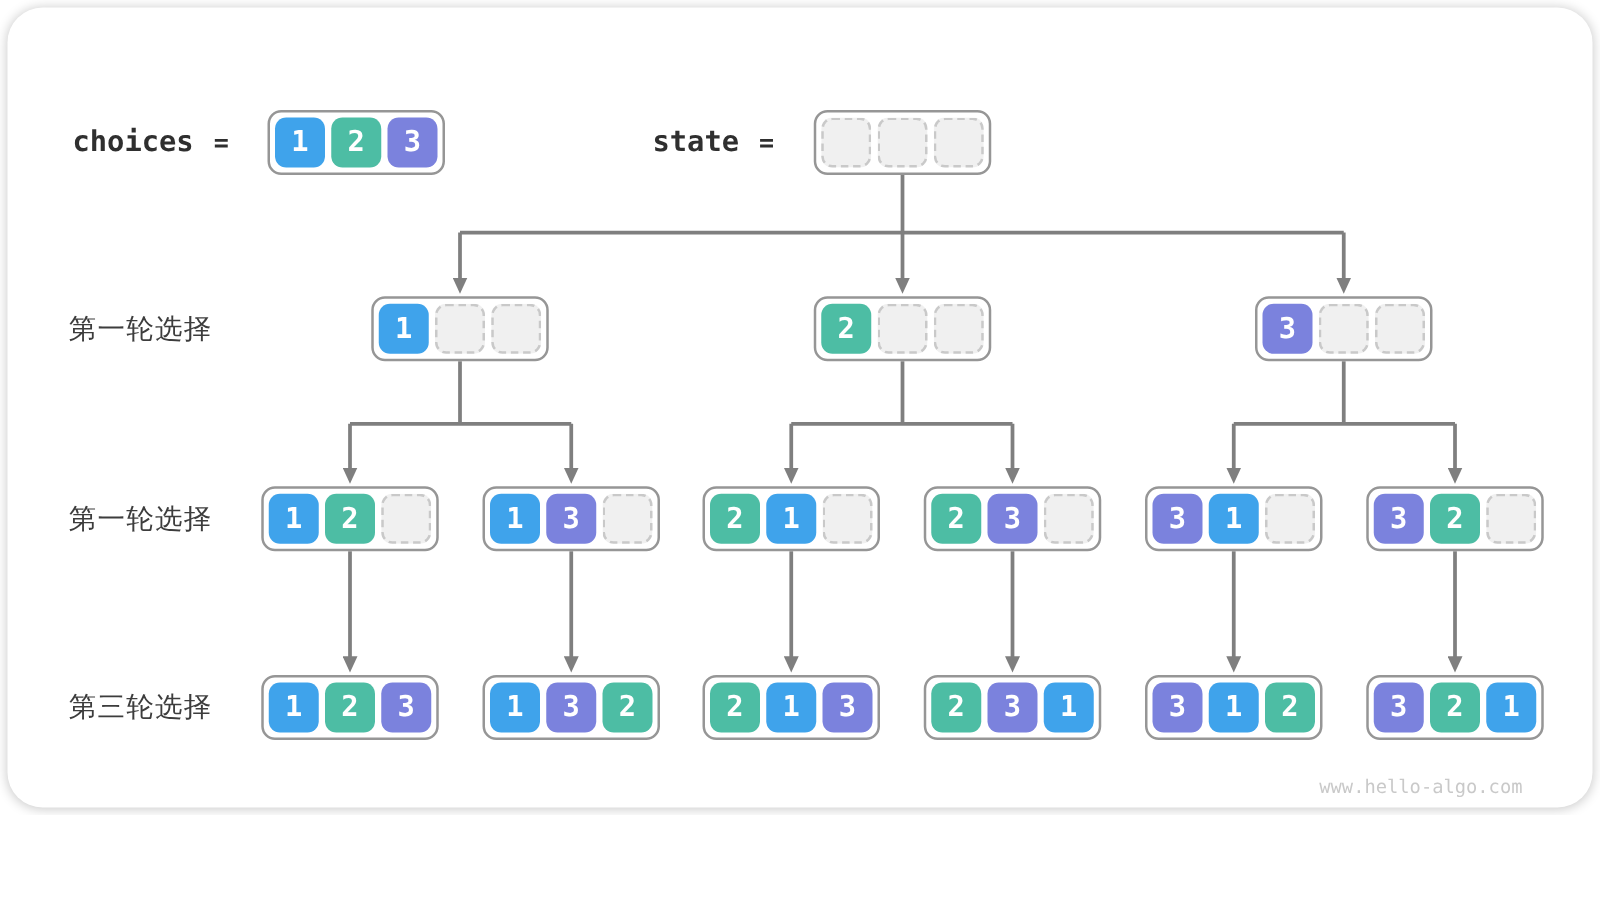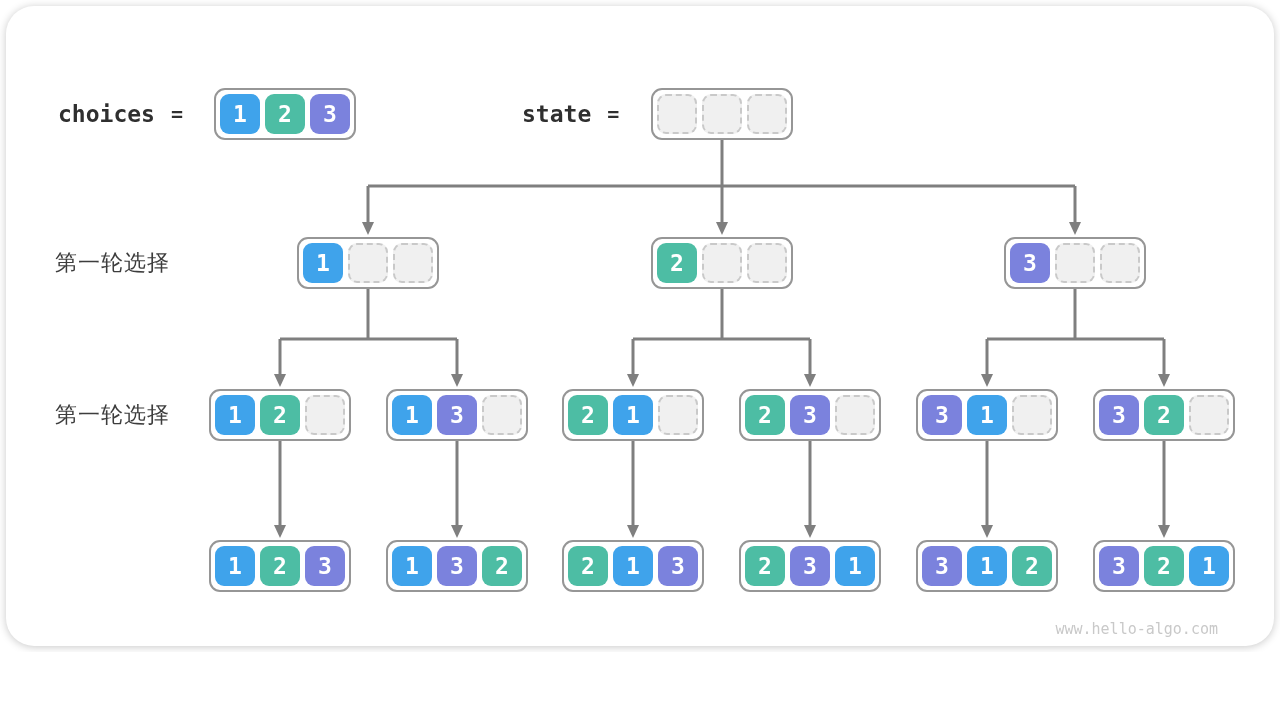--- a/index.html
+++ b/index.html
@@ -90,20 +90,21 @@
     <span class="eq">=</span>
   </div>
   <div class="node" style="left:651px; top:88px;">
     <span class="cell empty"></span>
     <span class="cell empty"></span>
     <span class="cell empty"></span>
   </div>
 
   <div class="row-label" style="top:237px;">第一轮选择</div>
   <div class="row-label" style="top:389px;">第一轮选择</div>
+  <div class="row-label" style="top:540px;">第三轮选择</div>
 
   <div class="node" style="left:297px; top:237px;">
     <span class="cell" style="background: rgb(63, 163, 235);">1</span>
     <span class="cell empty"></span>
     <span class="cell empty"></span>
   </div>
   <div class="node" style="left:651px; top:237px;">
     <span class="cell" style="background: rgb(77, 189, 164);">2</span>
     <span class="cell empty"></span>
     <span class="cell empty"></span>

